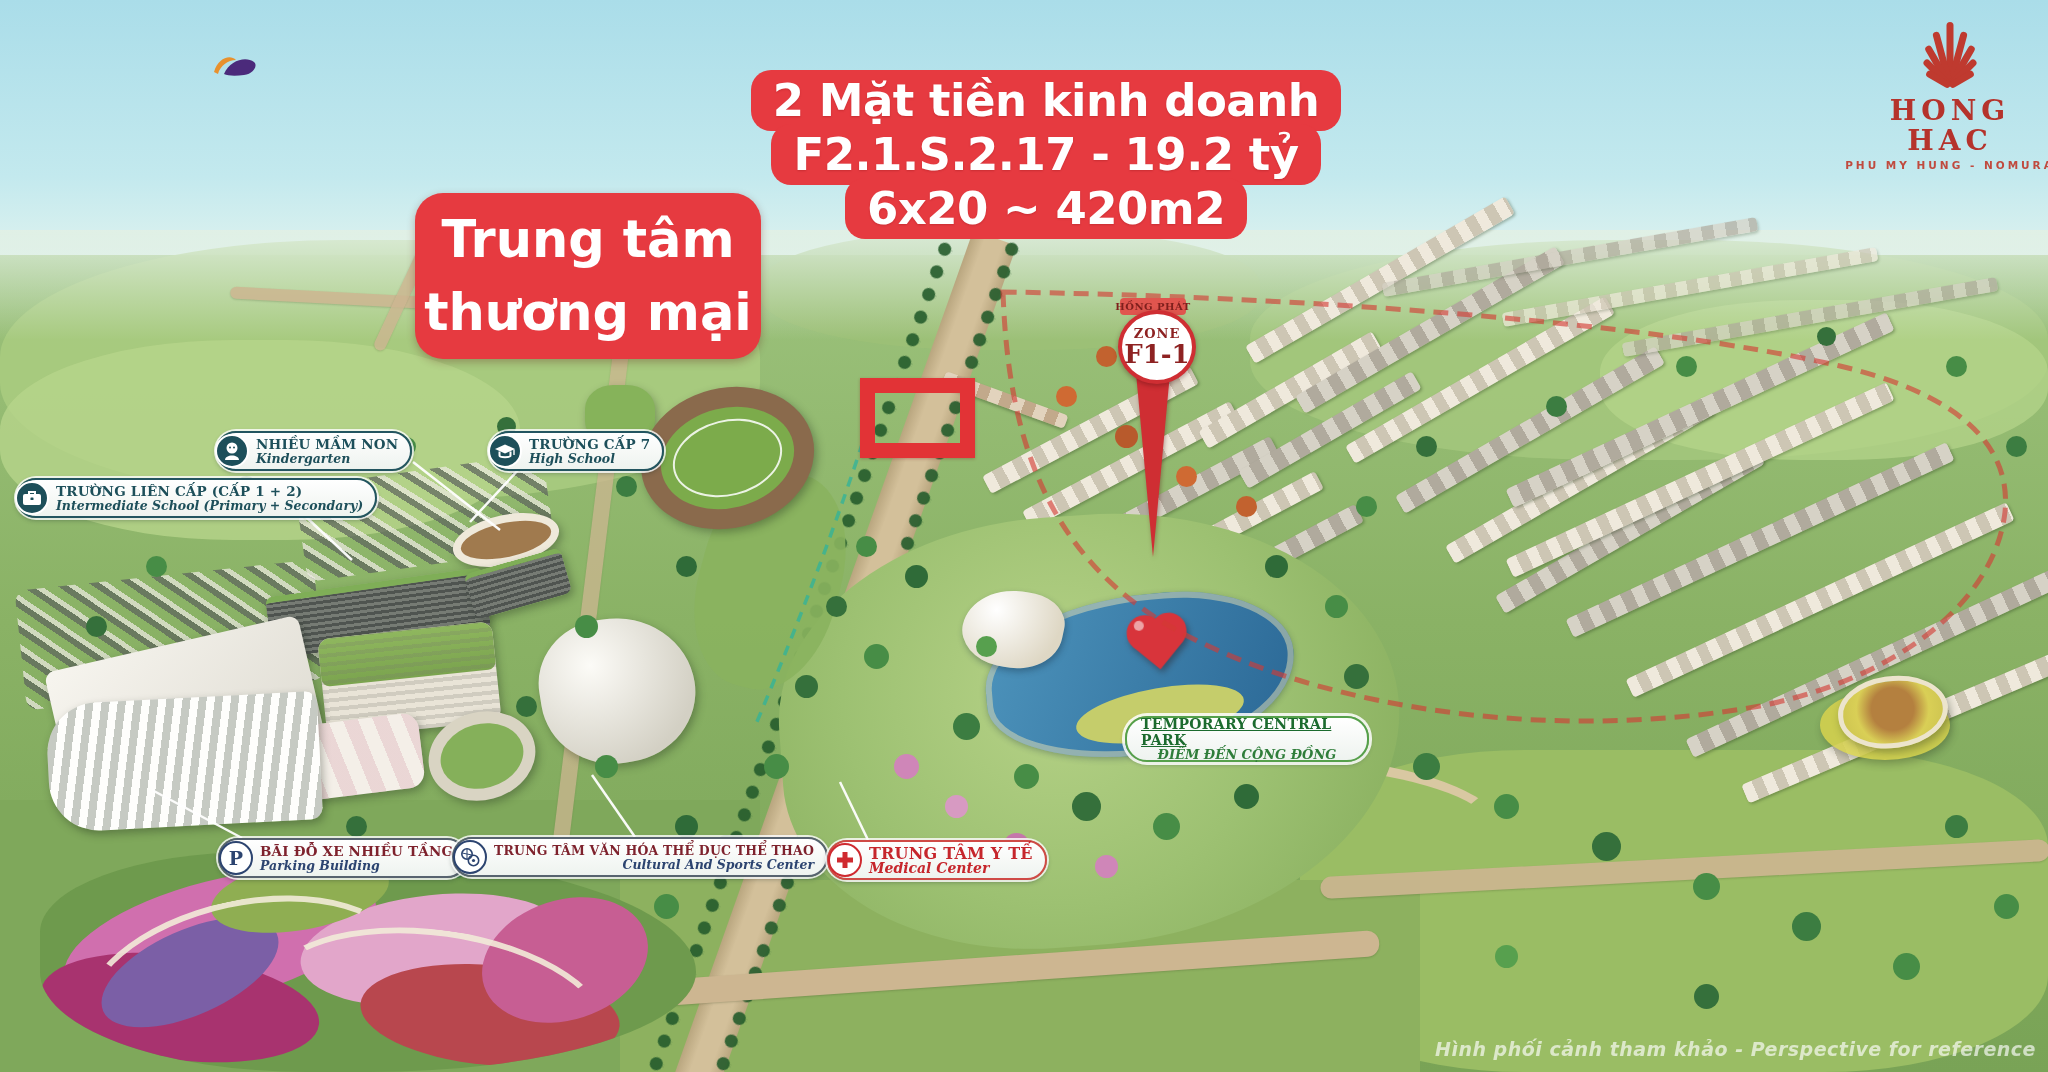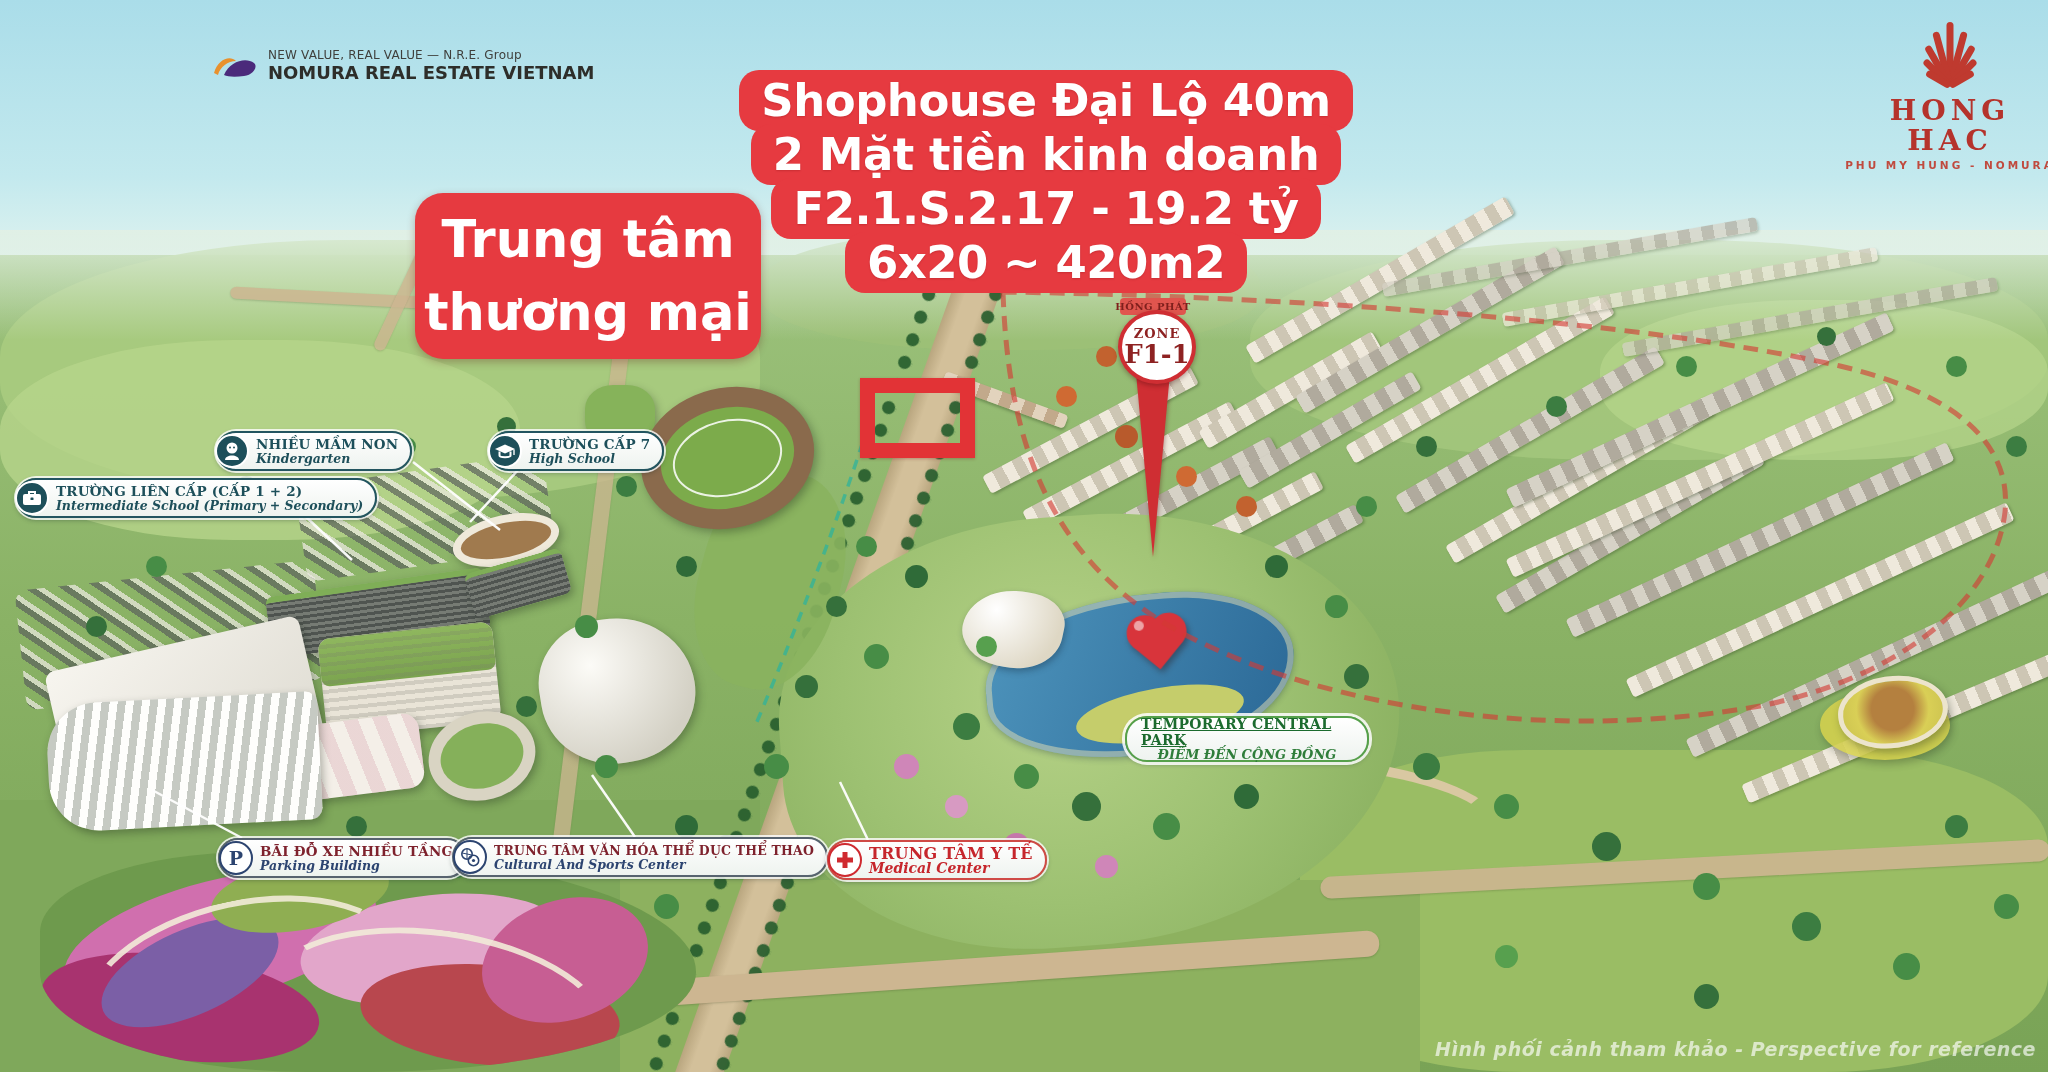--- a/index.html
+++ b/index.html
@@ -276,21 +276,20 @@
   <div class="abs pin">
     <div class="pin-tail"></div>
     <div class="pin-ribbon">HỒNG PHÁT</div>
     <div class="pin-circle">
       <span class="pin-zone">ZONE</span>
       <span class="pin-lot">F1-1</span>
     </div>
   </div>
 
   <div class="abs banner-col" style="left:808px;top:70px;width:476px;">
-    <span class="rb">Shophouse Đại Lộ 40m</span>
     <span class="rb">2 Mặt tiền kinh doanh</span>
     <span class="rb">F2.1.S.2.17 - 19.2 tỷ</span>
     <span class="rb">6x20 ~ 420m2</span>
   </div>
   <div class="abs tttm">
     <span>Trung tâm</span>
     <span>thương mại</span>
   </div>
 
   <div class="pill teal" style="left:216px;top:431px;">
@@ -344,21 +343,21 @@
   <div class="pill rednavy" style="left:218px;top:838px;border-color:#57636f;">
     <span class="pic whitebg" style="border:2px solid #2c4470;">
       <span style="font-family:'DejaVu Serif','Liberation Serif',serif;font-weight:bold;font-size:19px;color:#2c4470;line-height:1;">P</span>
     </span>
     <span class="ptx">
         <b>BÃI ĐỖ XE NHIỀU TẦNG</b>
         <i>Parking Building</i>
       </span>
   </div>
 
-  <div class="pill rednavy" style="left:452px;top:837px;border-color:#57636f;">
+  <div class="pill rednavy" style="left:452px;top:837px;border-color:#57636f;text-align:right;">
     <span class="pic whitebg" style="border:2px solid #2c4470;">
       <svg width="22" height="22" viewBox="0 0 22 22">
           <circle cx="8" cy="8" r="5.2" fill="none" stroke="#2c4470" stroke-width="1.6"></circle>
           <path d="M3.2 7 L12.8 9 M8 2.8 L8 13" stroke="#2c4470" stroke-width="1"></path>
           <circle cx="14.5" cy="14.5" r="5.2" fill="none" stroke="#2c4470" stroke-width="1.6"></circle>
           <circle cx="14.5" cy="14.5" r="1.6" fill="#2c4470"></circle>
         </svg>
     </span>
     <span class="ptx">
         <b style="font-size:12.5px;">TRUNG TÂM VĂN HÓA THỂ DỤC THỂ THAO</b>
@@ -377,24 +376,20 @@
         <i style="font-size:14px;">Medical Center</i>
       </span>
   </div>
 
 
   <div class="abs nomura">
     <svg width="48" height="34" viewBox="0 0 48 34">
       <path d="M2 24 C6 10 18 6 24 12 C16 12 8 18 6 26 Z" fill="#e8912d"></path>
       <path d="M12 26 C18 12 34 8 42 14 C46 17 42 26 32 27 C24 28 16 28 12 26 Z" fill="#4b2a7b"></path>
     </svg>
-    <div class="nomura-tx">
-      <div class="nomura-tagline">NEW VALUE, REAL VALUE — N.R.E. Group</div>
-      <div class="nomura-name">NOMURA REAL ESTATE VIETNAM</div>
-    </div>
   </div>
 
   <div class="abs honghac">
     <svg width="96" height="84" viewBox="0 0 96 84">
       <g fill="#bf3a2f">
         <rect x="44.5" y="16" width="7" height="64" rx="3.5"></rect>
         <rect x="44.5" y="24" width="7" height="56" rx="3.5" transform="rotate(15 48 80)"></rect>
         <rect x="44.5" y="24" width="7" height="56" rx="3.5" transform="rotate(-15 48 80)"></rect>
         <rect x="44.5" y="34" width="7" height="46" rx="3.5" transform="rotate(30 48 80)"></rect>
         <rect x="44.5" y="34" width="7" height="46" rx="3.5" transform="rotate(-30 48 80)"></rect>

